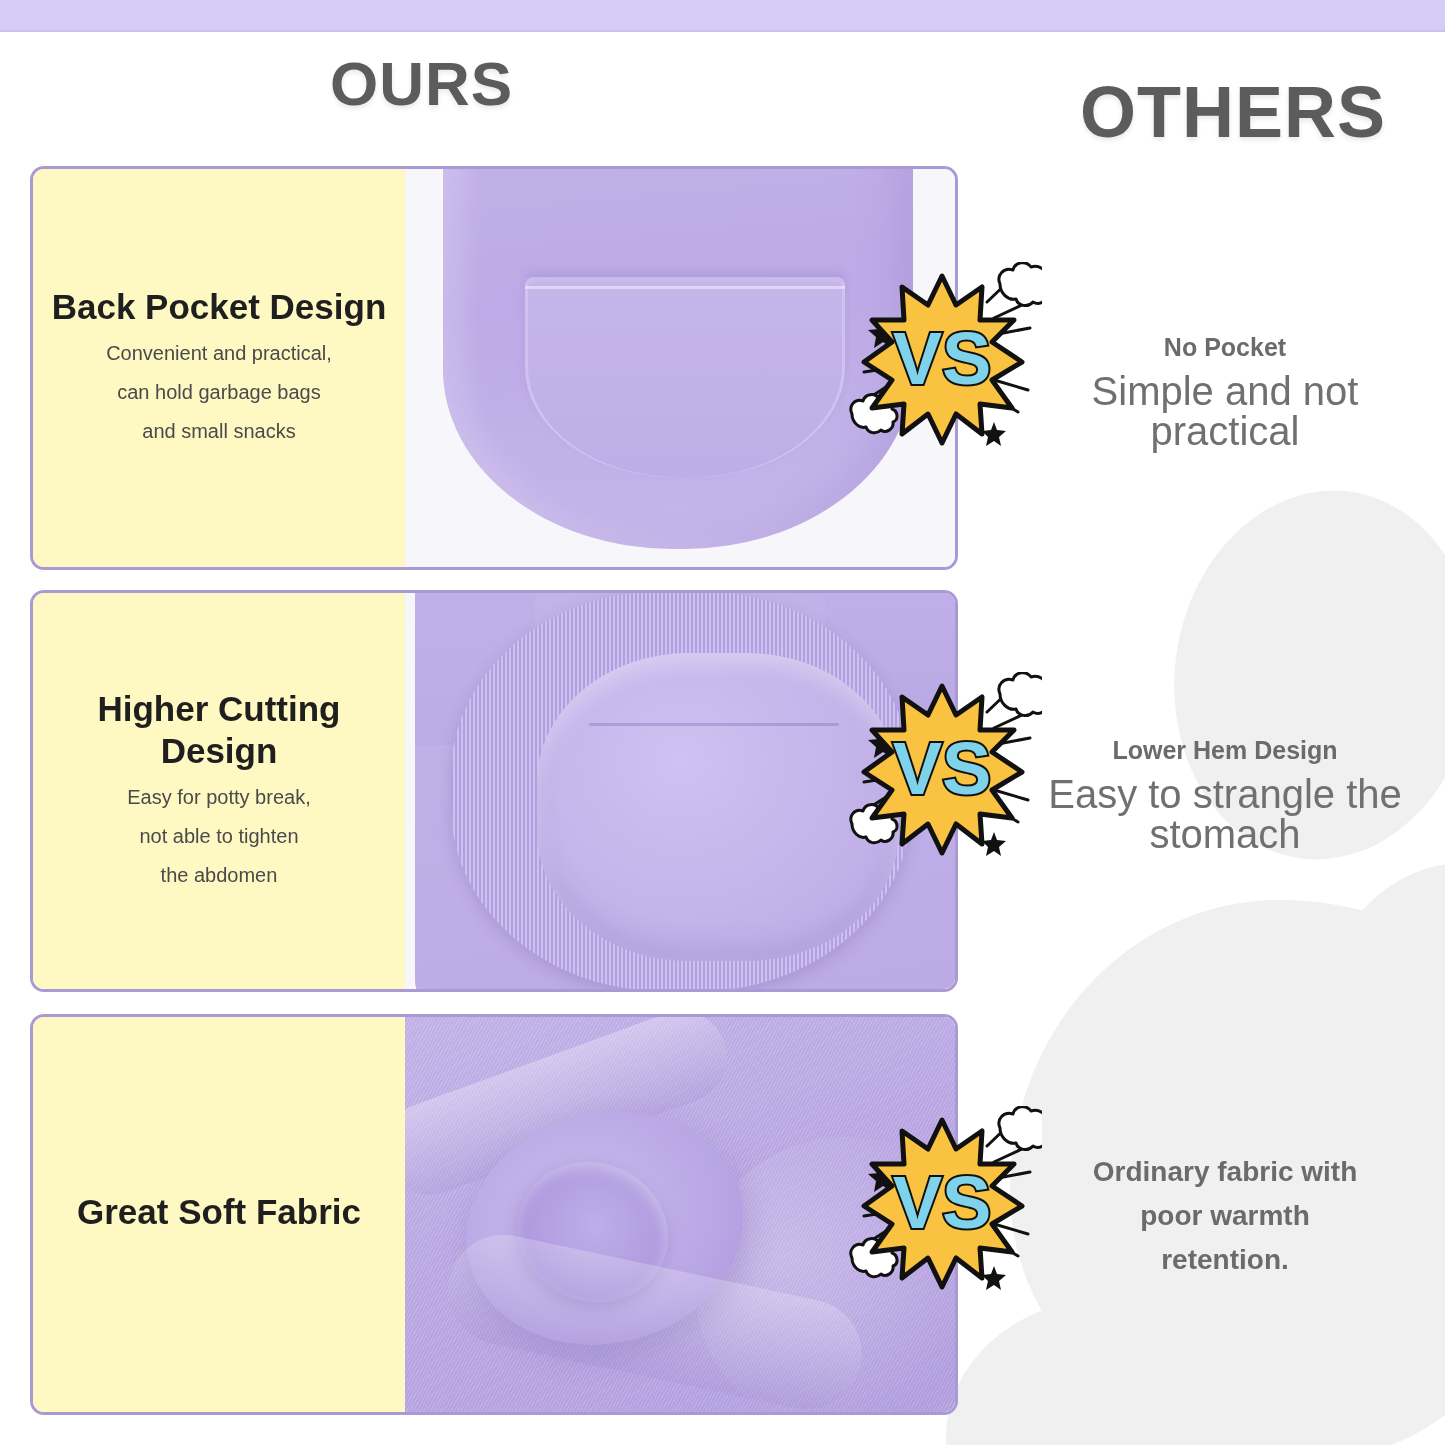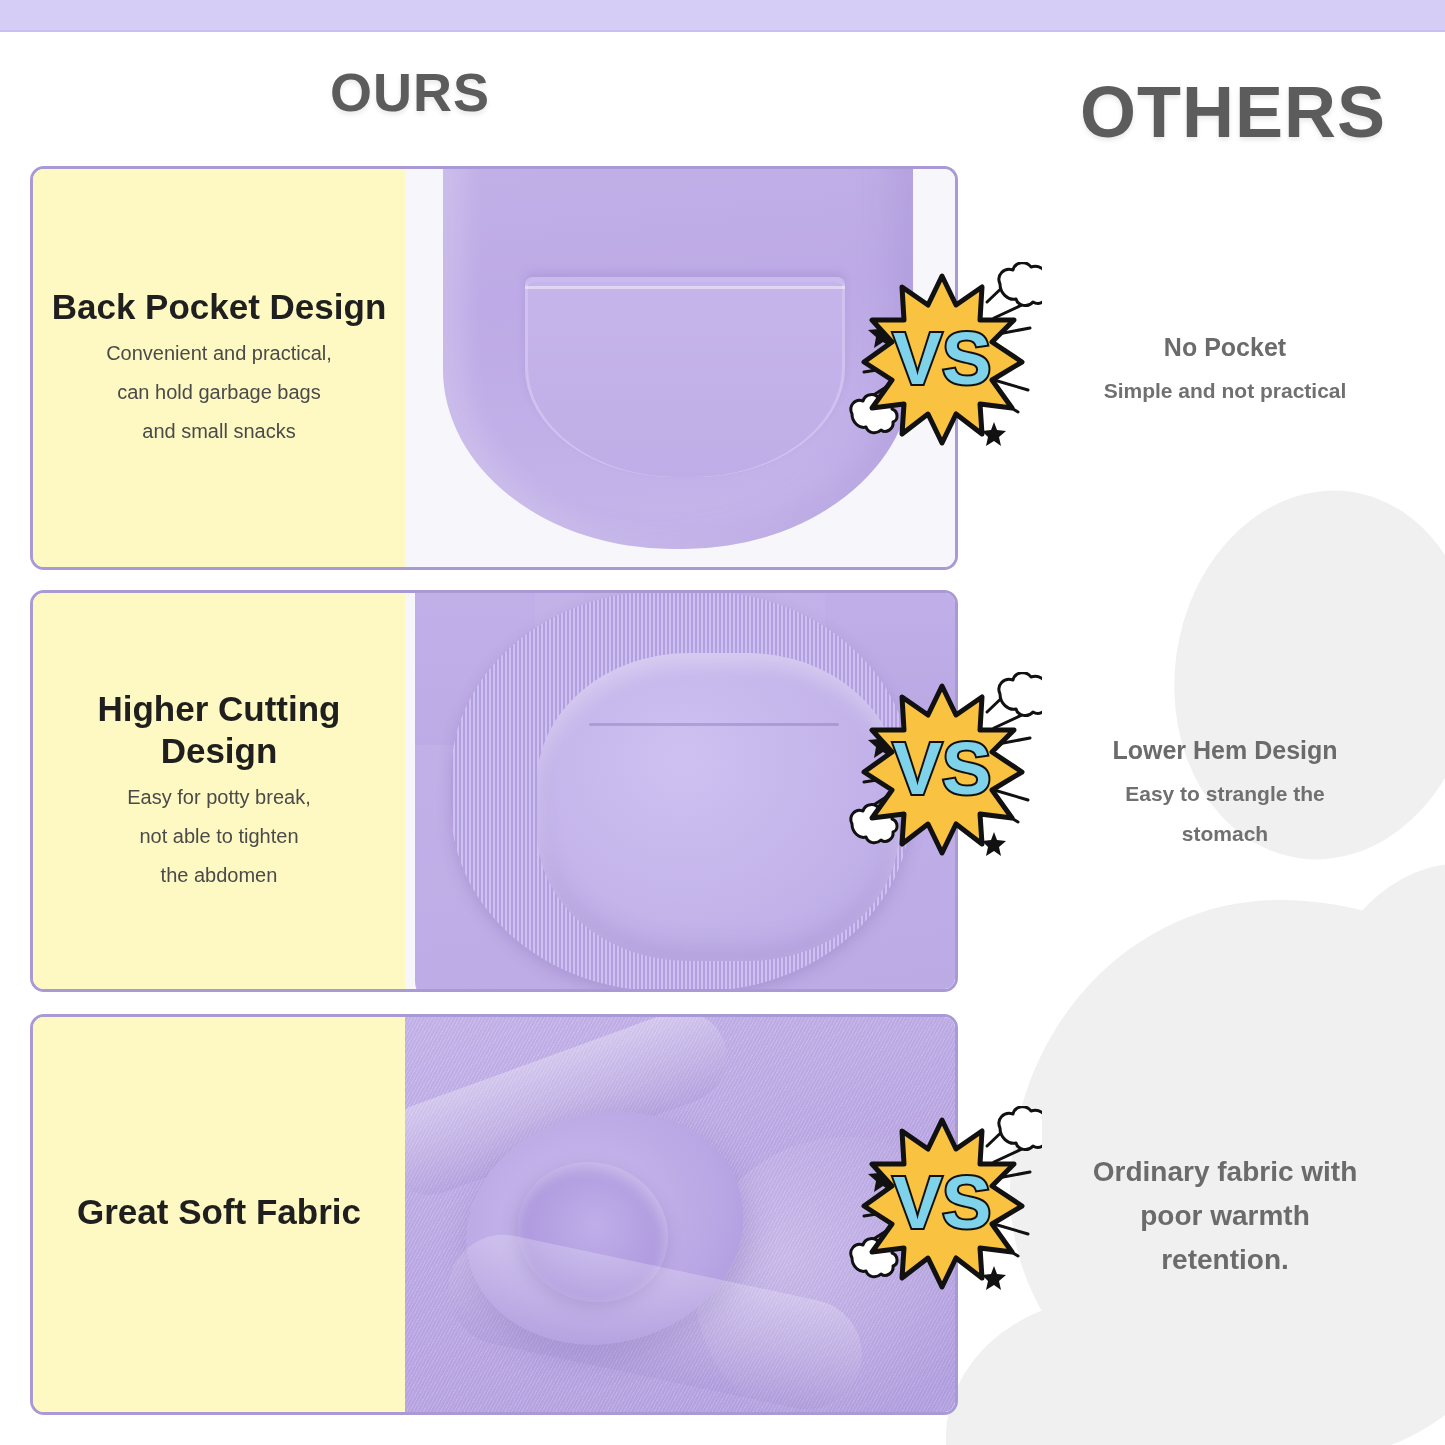--- a/index.html
+++ b/index.html
@@ -41,21 +41,21 @@
 
   
   .hdr {
     position: absolute;
     color: #5c5c5c;
     font-weight: 900;
     letter-spacing: 1px;
     text-shadow: 0 3px 5px rgba(0,0,0,0.09);
     white-space: nowrap;
   }
-  .hdr-ours   { left: 330px; top: 52px;  font-size: 54px; line-height: 80px; }
+  .hdr-ours   { left: 330px; top: 44px;  font-size: 62px; line-height: 80px; }
   .hdr-others { left: 1080px; top: 82px; font-size: 72px; line-height: 60px; }
 
   
   .card {
     position: absolute;
     left: 30px; width: 928px;
     border: 3px solid #a99ad6;
     border-radius: 14px;
     background: #fdfdfd;
     overflow: hidden;
@@ -235,22 +235,22 @@
   .ob-3 { top: 1150px; }
   .ob-title {
     color: #6b6b6b;
     font-weight: 700;
     font-size: 25px;
     line-height: 44px;
     margin-bottom: 2px;
   }
   .ob-sub {
     color: #707070;
-    font-weight: 700;
-    font-size: 21px;
+    font-weight: 400;
+    font-size: 40px;
     line-height: 40px;
   }
   .ob-3 .ob-title { font-size: 28px; line-height: 44px; }
 </style>
 </head>
 <body>
 
 <div id="stage">
 
   <div class="bg-layer">

